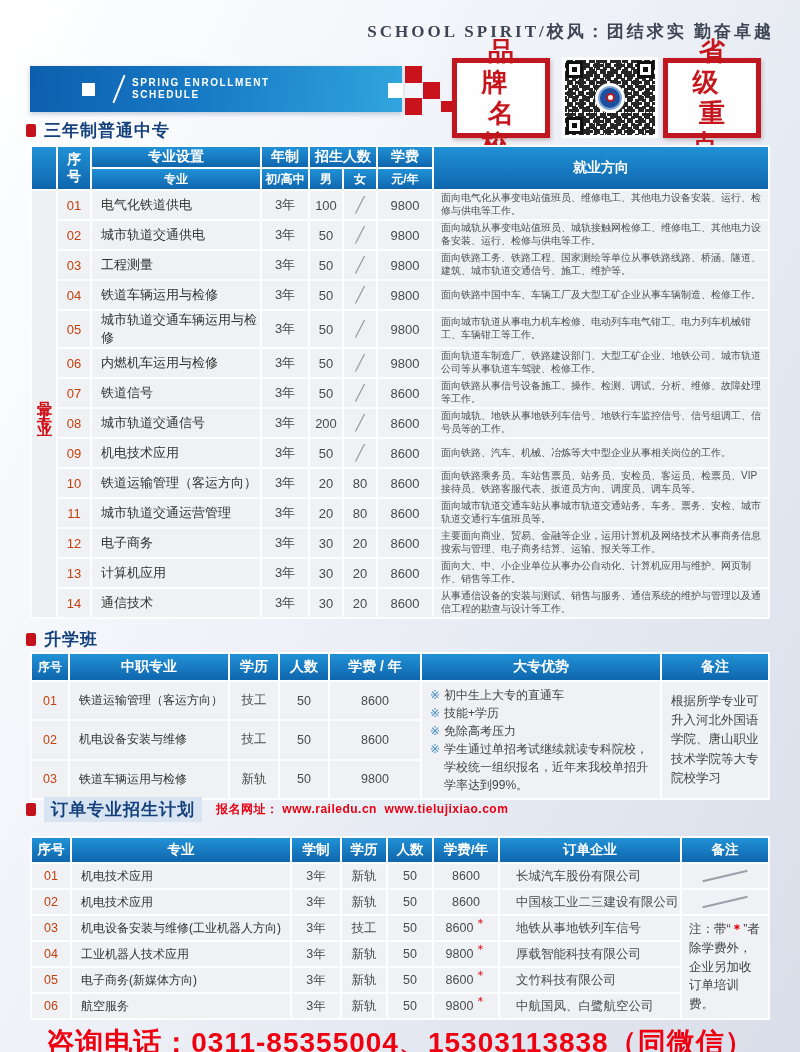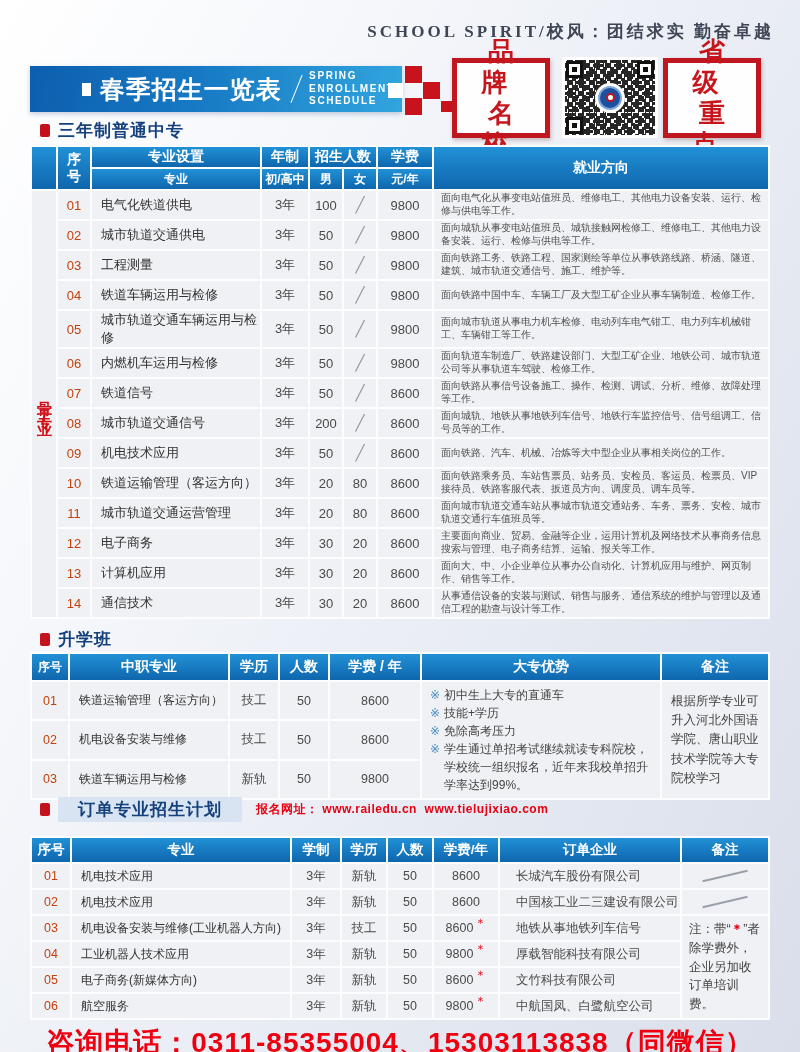--- a/index.html
+++ b/index.html
@@ -38,24 +38,24 @@
       background-size:7px 7px, 11px 11px; background-position:0 0, 2px 3px; opacity:.92; }
   .finder { position:absolute; width:17px; height:17px; border:3px solid #111; background:#fff; }
   .finder::after { content:""; position:absolute; left:3px; top:3px; width:5px; height:5px; background:#111; }
   .f-tl { left:4px; top:4px; } .f-tr { right:4px; top:4px; } .f-bl { left:4px; bottom:4px; }
   .qr-logo { position:absolute; left:50%; top:50%; width:30px; height:30px; margin:-15px 0 0 -15px;
              background:#fff; border-radius:50%; display:flex; align-items:center; justify-content:center; }
   .qr-logo-inner { width:24px; height:24px; border-radius:50%; background:#1d4f9e; border:2px solid #7fa8d8;
                    display:flex; align-items:center; justify-content:center; }
   .qr-logo-dot { width:9px; height:9px; border-radius:50%; background:#fff; border:2px solid #c0161f; }
   
-  .sec-title { position:absolute; left:40px; display:flex; align-items:center; gap:8px; }
+  .sec-title { position:absolute; left:26px; display:flex; align-items:center; gap:8px; }
   .sec-bullet { width:10px; height:13px; background:#c3121b; border-radius:2px; }
   .sec-text { font-size:17px; font-weight:bold; color:#14407c; letter-spacing:1px; }
-  .sec-text.hl { background:#d9e4f2; padding:1px 20px; }
+  .sec-text.hl { background:#d9e4f2; padding:1px 7px; }
   .url-line { font-size:12px; font-weight:bold; color:#e60012; margin-left:6px; letter-spacing:.5px; }
   
   table { position:absolute; left:30px; width:740px; table-layout:fixed;
           border-collapse:separate; border-spacing:2px; background:#fdfdff; }
   th { background:linear-gradient(180deg,#2191d6 0%,#0f66ad 100%); color:#fff;
        font-weight:bold; font-size:14px; text-align:center; }
   th.sub { font-size:12px; }
   td { background:#f0f1f5; color:#4a4a4a; font-size:13px; text-align:center; vertical-align:middle; }
   .c-major, .c-jobs, .c-adv, .c-remark, .c-company { text-align:left; }
   .c-major { padding-left:9px; color:#333; }
@@ -87,21 +87,20 @@
 </style>
 </head>
 <body>
 
 <div class="page">
 
   <div class="motto">SCHOOL SPIRIT/校风：团结求实  勤奋卓越</div>
 
   <div class="banner">
     <span class="banner-bullet"></span>
-    <span class="banner-title">春季招生一览表</span>
     <span class="banner-slash"></span>
     <span class="banner-sub">
       <div>SPRING ENROLLMENT</div>
       <div>SCHEDULE</div>
     </span>
   </div>
   <span class="chk chk-w"></span>
   <span class="chk chk-r1"></span>
   <span class="chk chk-r2"></span>
   <span class="chk chk-r3"></span>

